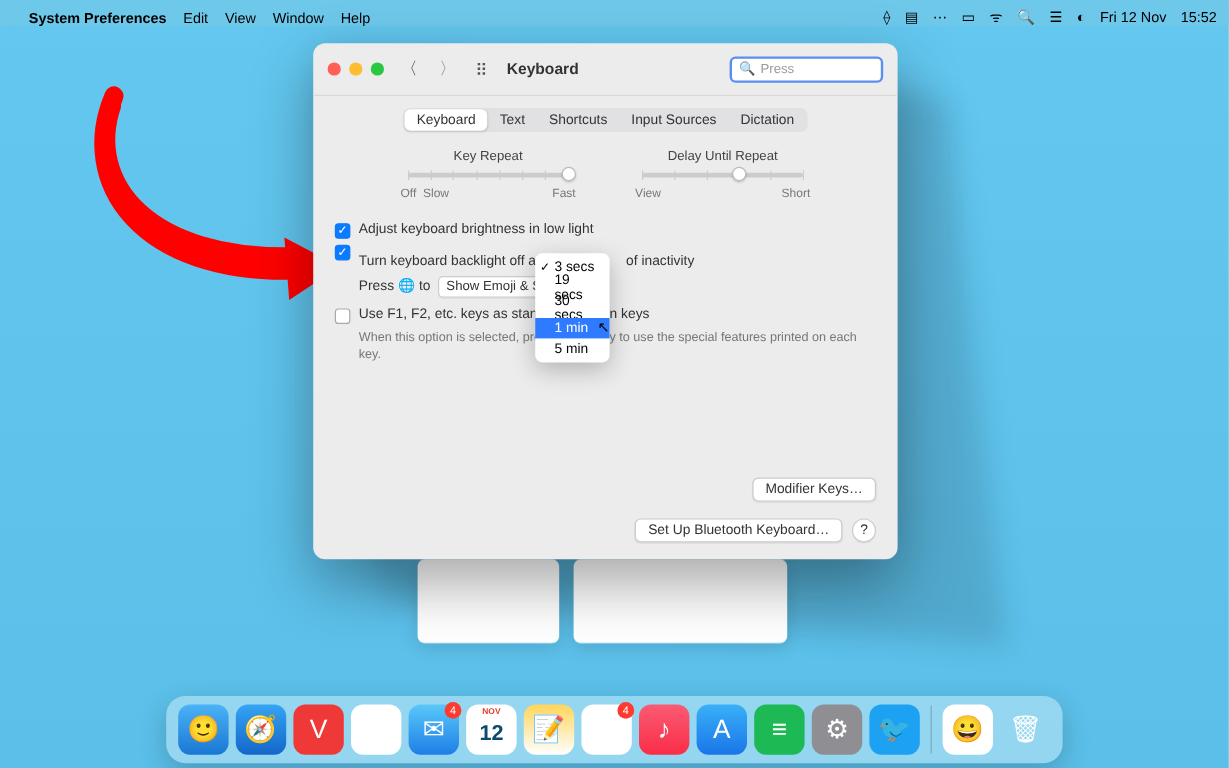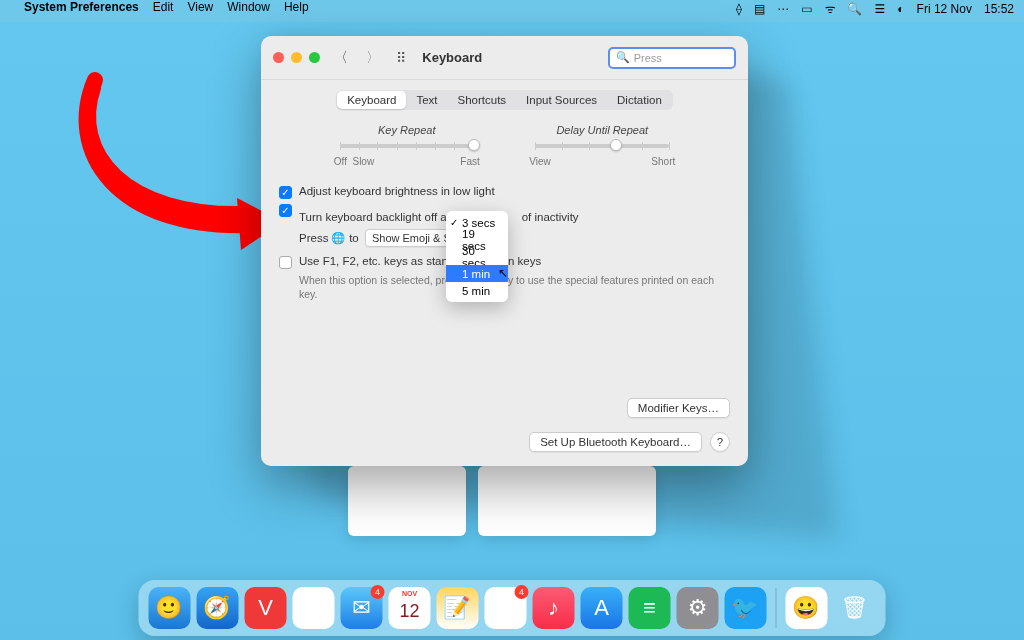--- a/index.html
+++ b/index.html
@@ -1,19 +1,19 @@
 <!DOCTYPE html>
 <html><head>
 <meta charset="utf-8">
 <style>
   * { box-sizing: border-box; margin: 0; padding: 0; font-family: -apple-system, "Helvetica Neue", Arial, sans-serif; }
   body { width: 1024px; height: 640px; overflow: hidden; background: linear-gradient(180deg, #63c7ef, #5bbfe9); position: relative; }
 
   
-  .menubar { height: 22px; background: rgba(120,200,230,0.55); display: flex; align-items: flex-start; font-size: 12px; color: #000; backdrop-filter: blur(6px); padding: 0 10px; justify-content: space-between; }
+  .menubar { height: 22px; background: rgba(120,200,230,0.55); display: flex; align-items: flex-end; font-size: 12px; color: #000; backdrop-filter: blur(6px); padding: 0 10px; justify-content: space-between; }
   .menubar-left, .menubar-right { display: flex; align-items: center; gap: 14px; }
   .menubar-left .app-name { font-weight: 600; }
   .apple { font-size: 13px; }
   .menubar-right { gap: 12px; font-size: 12px; }
   .menubar-right .icon { display:inline-flex; align-items:center; }
 
   
   .arrow-svg { position: absolute; left: 55px; top: 60px; width: 230px; height: 200px; pointer-events: none; }
 
   
@@ -37,21 +37,21 @@
   .search .mag { margin-right:4px; color:#888; }
 
   .content { flex:1; padding:10px 18px 12px; position:relative; font-size:11.5px; color:#333; }
   .tabs { display:flex; justify-content:center; margin-bottom:14px; }
   .tabrow { display:flex; background:#e1e1e3; border-radius:6px; padding:1px; }
   .tab { padding:3px 10px; font-size:11.5px; border-radius:5px; color:#333; }
   .tab.active { background:#fff; box-shadow:0 1px 2px rgba(0,0,0,0.15); }
 
   .sliders { display:flex; justify-content:space-around; margin:4px 30px 18px; }
   .slider-block { width:150px; text-align:center; }
-  .slider-label { font-size:11px; color:#444; margin-bottom:8px;font-style:italic; }
+  .slider-label { font-size:11px; color:#444; margin-bottom:8px; }
   .slider-track { position:relative; height:4px; background:#ccc; border-radius:2px; margin:6px 8px 4px; }
   .slider-tick { position:absolute; top:-2px; width:1px; height:8px; background:#ccc; }
   .slider-thumb { position:absolute; top:-5px; width:12px; height:12px; background:#fff; border:1px solid #bbb; border-radius:50%; box-shadow:0 1px 2px rgba(0,0,0,0.2); transform:translateX(-50%); }
   .slider-ends { display:flex; justify-content:space-between; font-size:10px; color:#777; margin-top:8px; padding:0 2px; }
 
   .row { display:flex; align-items:flex-start; gap:7px; margin:4px 0; }
   .chk { width:13px; height:13px; border-radius:3px; border:1px solid #aaa; background:#fff; flex-shrink:0; display:flex; align-items:center; justify-content:center; margin-top:1px; }
   .chk.on { background:#0a7aff; border-color:#0a7aff; }
   .chk.on::after { content:"✓"; color:#fff; font-size:10px; line-height:1; }
   .inline-text { display:inline; }
@@ -231,21 +231,21 @@
 <div class="cursor">↖︎</div>
 
 <div class="dock" id="dock">
     <div class="dock-item" style="background: linear-gradient(rgb(75, 179, 247), rgb(25, 119, 211));">🙂</div>
     <div class="dock-item" style="background: linear-gradient(rgb(53, 164, 243), rgb(20, 102, 201));">🧭</div>
     <div class="dock-item" style="background: rgb(239, 57, 57);">V</div>
     <div class="dock-item" style="background: rgb(255, 255, 255);">✱</div>
     <div class="dock-item" style="background: linear-gradient(rgb(90, 200, 250), rgb(30, 126, 230));">✉︎<div class="badge">4</div></div>
     <div class="dock-item" style="background: rgb(255, 255, 255); color: rgb(230, 59, 48);">
       <div style="position:absolute;top:3px;font-size:7px;color:#e63b30;font-weight:600">NOV</div>
-      <div style="font-size:18px;color:#7f1d1d;font-weight:400;margin-top:6px">12</div>
+      <div style="font-size:18px;color:#0c4a6e;font-weight:700;margin-top:6px">12</div>
     </div>
     <div class="dock-item" style="background: linear-gradient(rgb(255, 213, 90), rgb(255, 255, 255));">📝</div>
     <div class="dock-item" style="background: rgb(255, 255, 255);">⦿<div class="badge">4</div></div>
     <div class="dock-item" style="background: linear-gradient(rgb(251, 91, 116), rgb(250, 45, 72));">♪</div>
     <div class="dock-item" style="background: linear-gradient(rgb(57, 176, 248), rgb(26, 117, 232));">A</div>
     <div class="dock-item" style="background: rgb(29, 185, 84);">≡</div>
     <div class="dock-item" style="background: rgb(142, 142, 147);">⚙︎</div>
     <div class="dock-item" style="background: rgb(29, 161, 242);">🐦</div>
     <div class="dock-sep"></div>
     <div class="dock-item" style="background: rgb(255, 255, 255);">😀</div>

